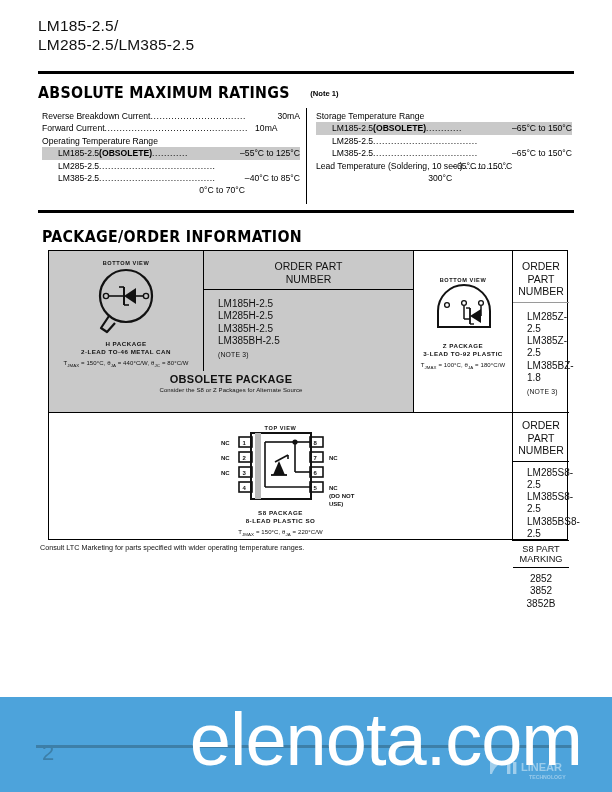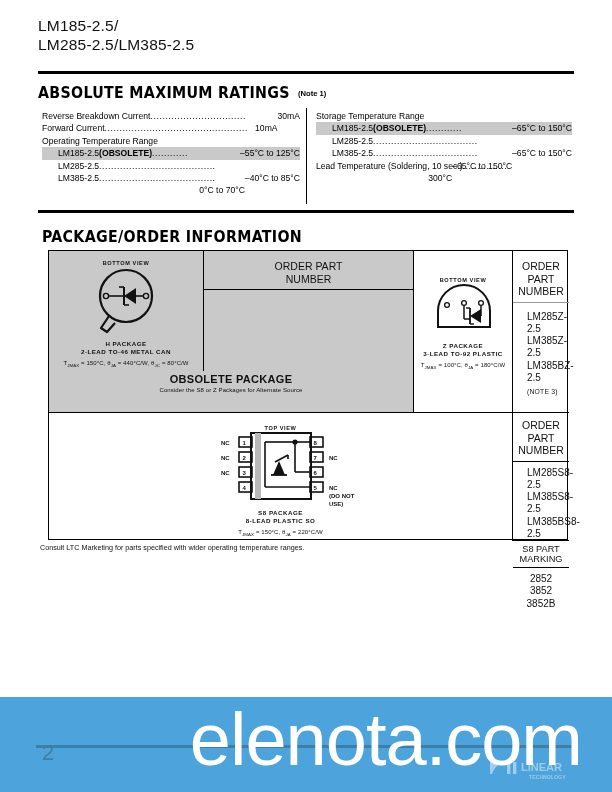--- a/index.html
+++ b/index.html
@@ -24,21 +24,21 @@
   
   .sec-head{
     position:absolute;font-weight:bold;font-size:15.5px;letter-spacing:.3px;
     font-family:"DejaVu Sans Condensed","Liberation Sans",sans-serif;
     transform:scaleX(1.02);transform-origin:left center;
     color:#000;
   }
   .sec-note{
     font-size:7.5px;font-weight:bold;letter-spacing:0;
     font-family:"Liberation Sans",sans-serif;
-    vertical-align:2px;margin-left:8px;
+    vertical-align:2px;margin-left:20px;
   }
 
   
   .amr{position:absolute;font-size:8.6px;line-height:12.4px;color:#000;white-space:nowrap;}
   .amr .row{position:relative;height:12.4px;}
   .amr .lbl{display:inline-block;}
   .amr .dots{letter-spacing:.6px;}
   .amr .val{float:right;}
   .indent{padding-left:16px;}
   .hl{background:#c9c9c9;}
@@ -162,20 +162,27 @@
           θ<sub>JC</sub> = <span>80°C/W</span>
         </div>
       </div>
 
       <div class="cell" style="left:154px;top:0;width:210px;height:120px;border-left:1.1px solid #000;">
         <div class="hdr-opn">
           <div>ORDER PART</div>
           <div>NUMBER</div>
         </div>
         <div style="height:1.1px;background:#000;margin:4px 0 0 0;"></div>
+        <div class="opn-list" id="hParts">
+            <div>LM185H-2.5</div>
+            <div>LM285H-2.5</div>
+            <div>LM385H-2.5</div>
+            <div>LM385BH-2.5</div>
+            <span class="note3">(NOTE 3)</span>
+          </div>
       </div>
 
       <div class="cell" style="left:0;top:122px;width:364px;height:40px;">
         <div class="obs-pkg-t">OBSOLETE PACKAGE</div>
         <div class="obs-pkg-s">Consider the S8 or Z Packages for Alternate Source</div>
       </div>
     </div>
 
     <div class="cell bdr-b bdr-r" style="left:364px;top:0;width:100px;height:162px;border-left:1.1px solid #000;">
       <div class="viewlabel" style="margin-top:26px;">BOTTOM VIEW</div>
@@ -204,21 +211,21 @@
 
     <div class="cell bdr-b" style="left:464px;top:0;width:56px;height:162px;">
       <div class="hdr-opn">
         <div>ORDER PART</div>
         <div>NUMBER</div>
       </div>
       <div style="height:1.1px;background:#9a9a9a;margin:4px 0 0 0;"></div>
       <div class="opn-list" id="zParts">
           <div>LM285Z-2.5</div>
           <div>LM385Z-2.5</div>
-          <div>LM385BZ-2.5</div>
+          <div>LM385BZ-1.8</div>
           <span class="note3">(NOTE 3)</span>
         </div>
     </div>
 
     <div class="cell bdr-r" style="left:0;top:162px;width:464px;height:128px;">
       <div class="viewlabel" style="margin-top:12px;">TOP VIEW</div>
       <svg width="464" height="76" viewBox="0 0 464 76">
         <g transform="translate(180,0)">
           <rect x="22" y="2" width="60" height="66" fill="none" stroke="#111" stroke-width="2"></rect>
           <rect x="26" y="2" width="6" height="66" fill="#b9b9b9"></rect>

